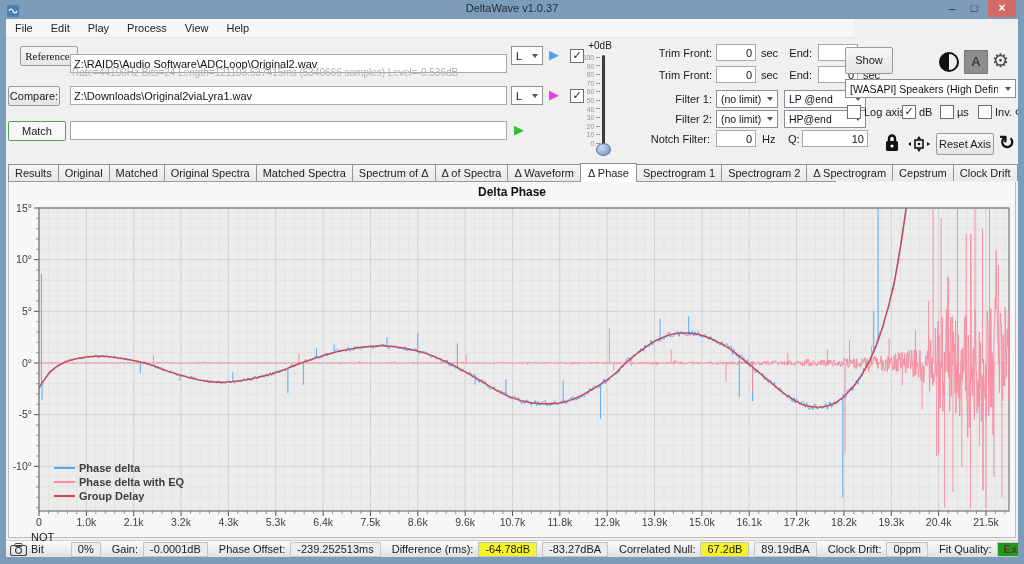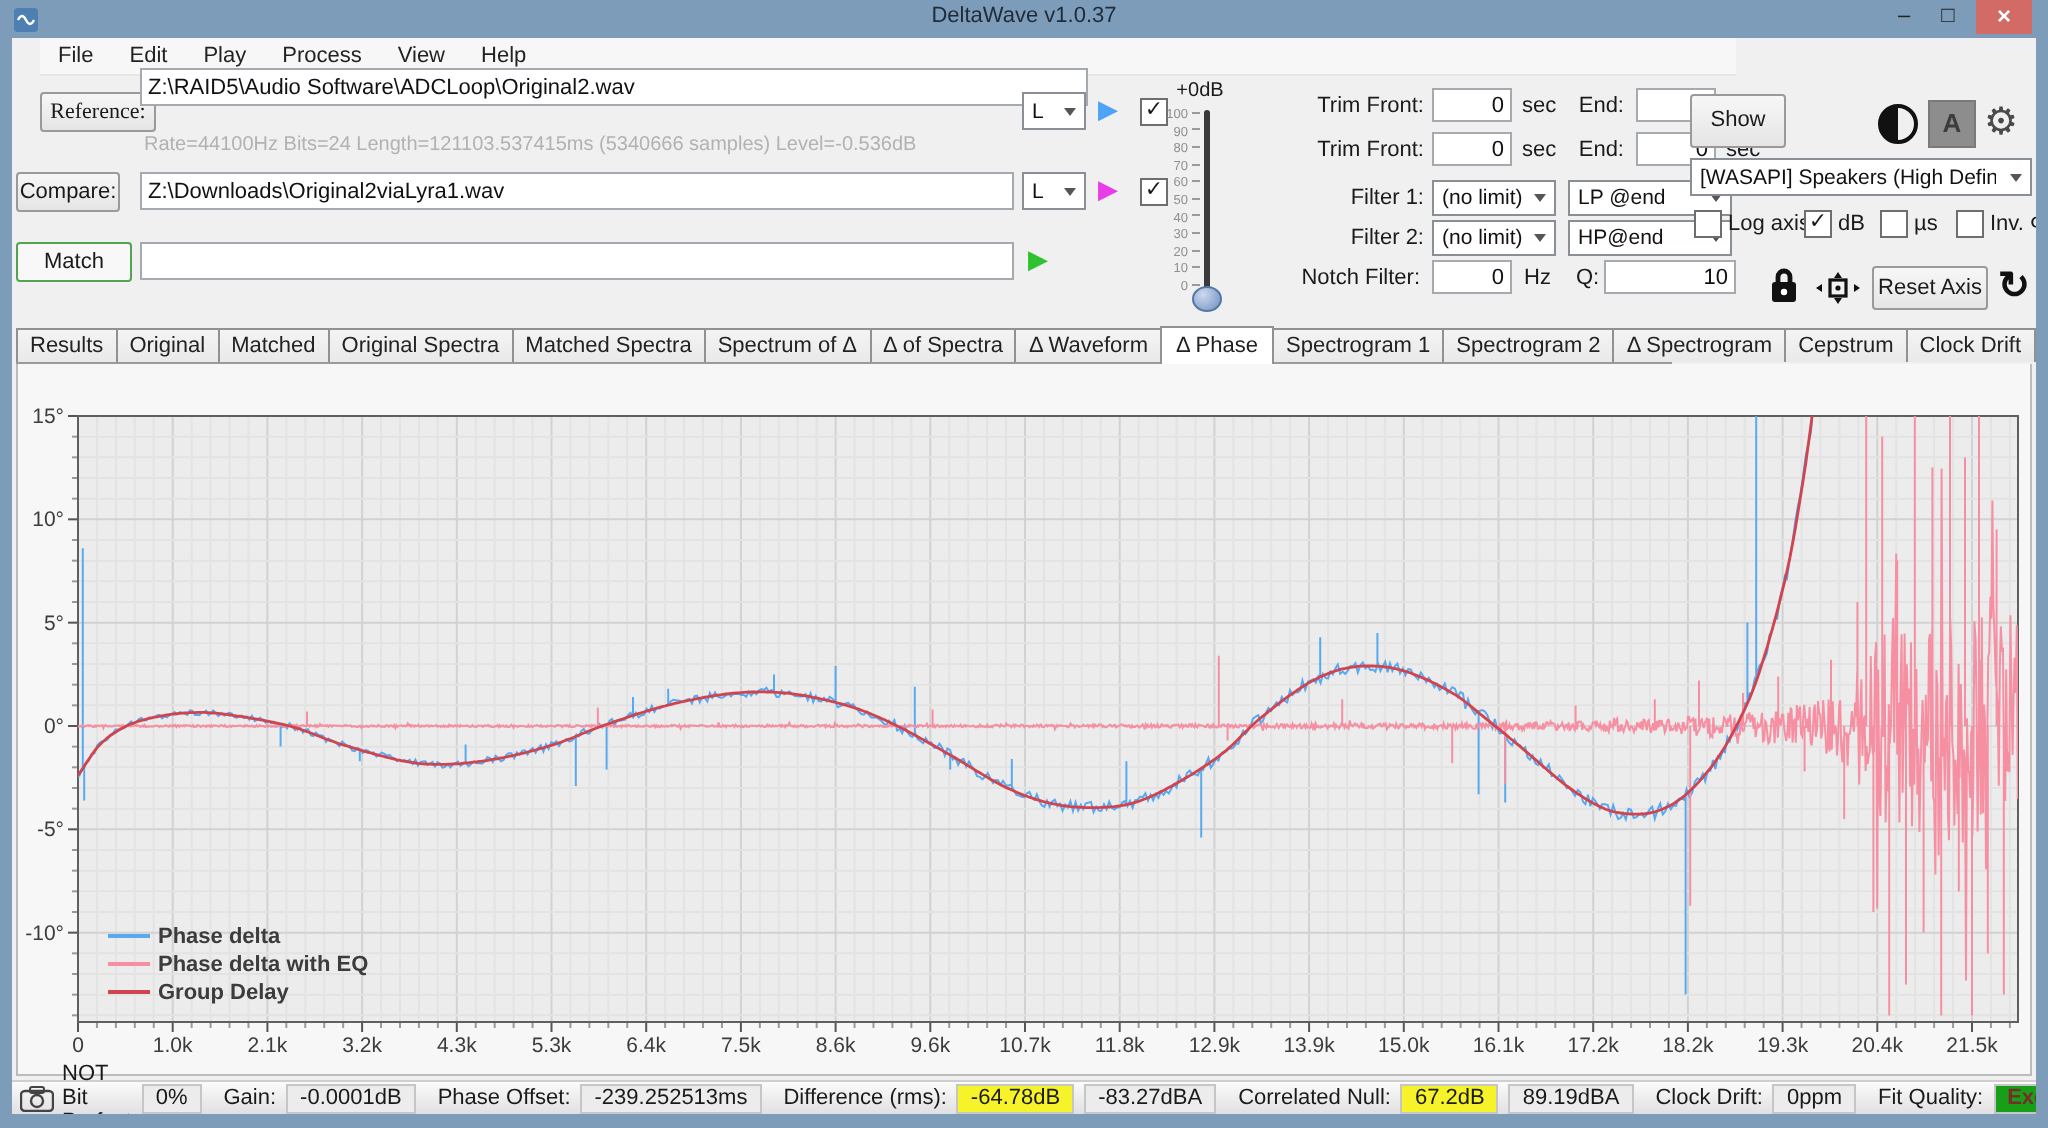--- a/index.html
+++ b/index.html
@@ -9,21 +9,21 @@
   .titlebar{position:absolute;left:0;top:0;width:1024px;height:19px;background:#7d9cba;}
   .tb-title{position:absolute;left:0;right:0;top:2px;text-align:center;font-size:11px;color:#1e2b39;}
   .app-icon{position:absolute;left:7px;top:3px;}
   .tb-btn{position:absolute;top:0;height:17px;text-align:center;font-size:11px;color:#222;line-height:16px;}
   .tb-min{right:62px;width:20px;}
   .tb-max{right:40px;width:20px;}
   .tb-close{right:8px;width:28px;background:#d26b66;color:#fff;font-size:12px;font-weight:bold;}
   .border-l{position:absolute;left:0;top:19px;width:6px;height:545px;background:#7d9cba;}
   .border-r{position:absolute;right:0;top:19px;width:6px;height:545px;background:#7d9cba;}
   .border-b{position:absolute;left:0;top:557px;width:1024px;height:7px;background:#7d9cba;}
-  .menubar{position:absolute;left:20px;top:19px;width:848px;height:18px;background:#f7f7f7;border-bottom:1px solid #e6e6e6;display:flex;align-items:center;}
+  .menubar{position:absolute;left:6px;top:19px;width:848px;height:18px;background:#f7f7f7;border-bottom:1px solid #e6e6e6;display:flex;align-items:center;}
   .menu-item{font-size:11px;color:#222;padding:0 9px;line-height:17px;}
   
   .btn{position:absolute;background:linear-gradient(#f7f7f7,#e5e5e5);border:1px solid #9a9a9a;border-radius:2px;font-size:11px;text-align:center;color:#1a1a1a;box-sizing:border-box;}
   .tb-input{position:absolute;background:#fff;border:1px solid #a5a9b0;font-size:11px;padding:0 3px;color:#111;box-sizing:border-box;font-family:"Liberation Sans",sans-serif;}
   .num{text-align:right;}
   .lbl{position:absolute;font-size:11px;color:#1a1a1a;white-space:nowrap;}
   .rlbl{text-align:right;}
   .sub{position:absolute;font-size:10px;color:#b2b2b2;white-space:nowrap;}
   .combo{position:absolute;background:#fff;border:1px solid #8a8f96;font-size:10.5px;color:#111;box-sizing:border-box;display:flex;align-items:center;padding-left:4px;overflow:hidden;white-space:nowrap;}
   .combo .arr{margin-left:auto;min-width:14px;display:flex;align-items:center;justify-content:center;}
@@ -78,21 +78,21 @@
   <div class="menubar">
     <span class="menu-item">File</span>
     <span class="menu-item">Edit</span>
     <span class="menu-item">Play</span>
     <span class="menu-item">Process</span>
     <span class="menu-item">View</span>
     <span class="menu-item">Help</span>
   </div>
 
   <div class="btn" style="left:20px;top:46px;width:58px;height:20px;line-height:18px;font-family:Liberation Serif, serif;">Reference:</div>
-  <input class="tb-input" style="left: 70px; top: 34px; width: 474px; height: 19px;" value="Z:\RAID5\Audio Software\ADCLoop\Original2.wav">
+  <input class="tb-input" style="left: 70px; top: 54px; width: 437px; height: 19px;" value="Z:\RAID5\Audio Software\ADCLoop\Original2.wav">
   <div class="combo" style="left:511px;top:46px;width:32px;height:19px;">
     <span>L</span>
     <span class="arr">
         <i class="tri-down"></i>
       </span>
   </div>
   <span class="play" style="left:549px;top:48px;color:#4da3f5;">▶</span>
   <div class="cb" style="left:570px;top:49px;">✓</div>
   <div class="sub" style="left:72px;top:67px;">Rate=44100Hz Bits=24 Length=121103.537415ms (5340666 samples) Level=-0.536dB</div>
 
@@ -235,20 +235,21 @@
     <span class="tab">Spectrogram 1</span>
     <span class="tab">Spectrogram 2</span>
     <span class="tab">Δ Spectrogram</span>
     <span class="tab">Cepstrum</span>
     <span class="tab">Clock Drift</span>
     <span class="tab">Error Distribution</span>
 
   </div>
 
   <div class="chartpanel">
+    <div class="chart-title">Delta Phase</div>
     <svg id="chartSvg" width="1006" height="334">
         <clipPath id="pc">
           <rect x="30" y="6" width="970" height="303"></rect>
         </clipPath>
         <rect x="30" y="6" width="970" height="303" fill="#ececec"></rect>
         <g>
           <line x1="30" y1="6" x2="30" y2="309" stroke="#d2d2d2" stroke-width="1"></line>
           <line x1="30" y1="309" x2="30" y2="314" stroke="#555" stroke-width="1"></line>
           <line x1="39.47" y1="6" x2="39.47" y2="309" stroke="#e3e3e3" stroke-width="1"></line>
           <line x1="39.47" y1="309" x2="39.47" y2="312" stroke="#999" stroke-width="1"></line>

